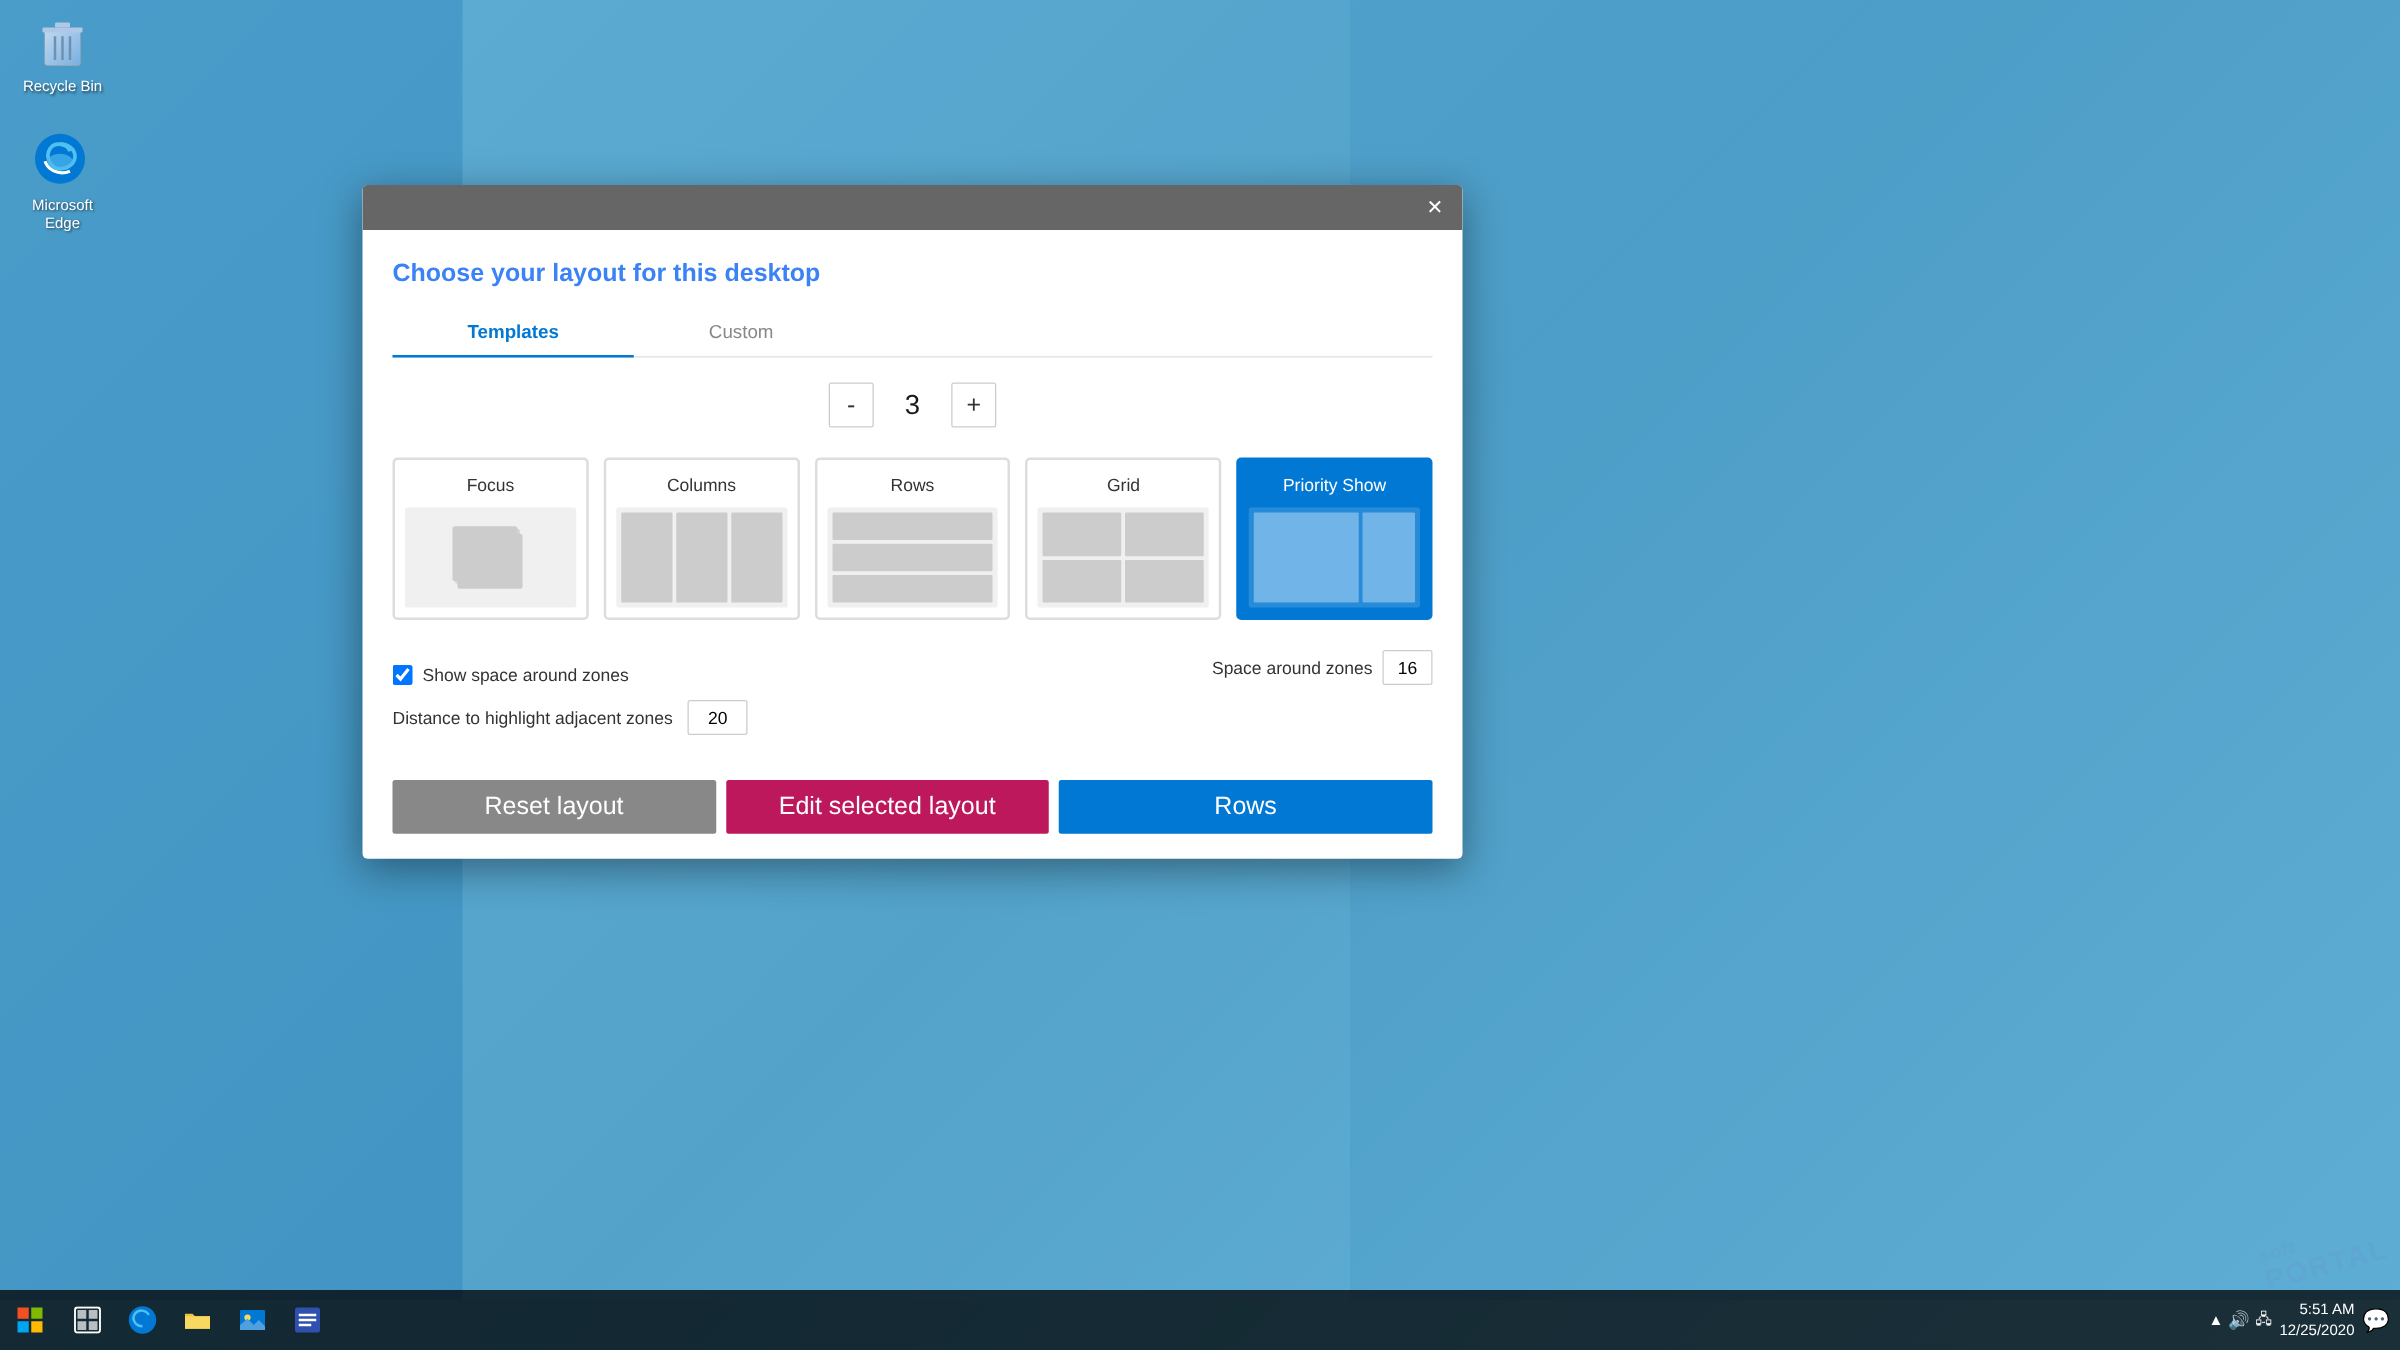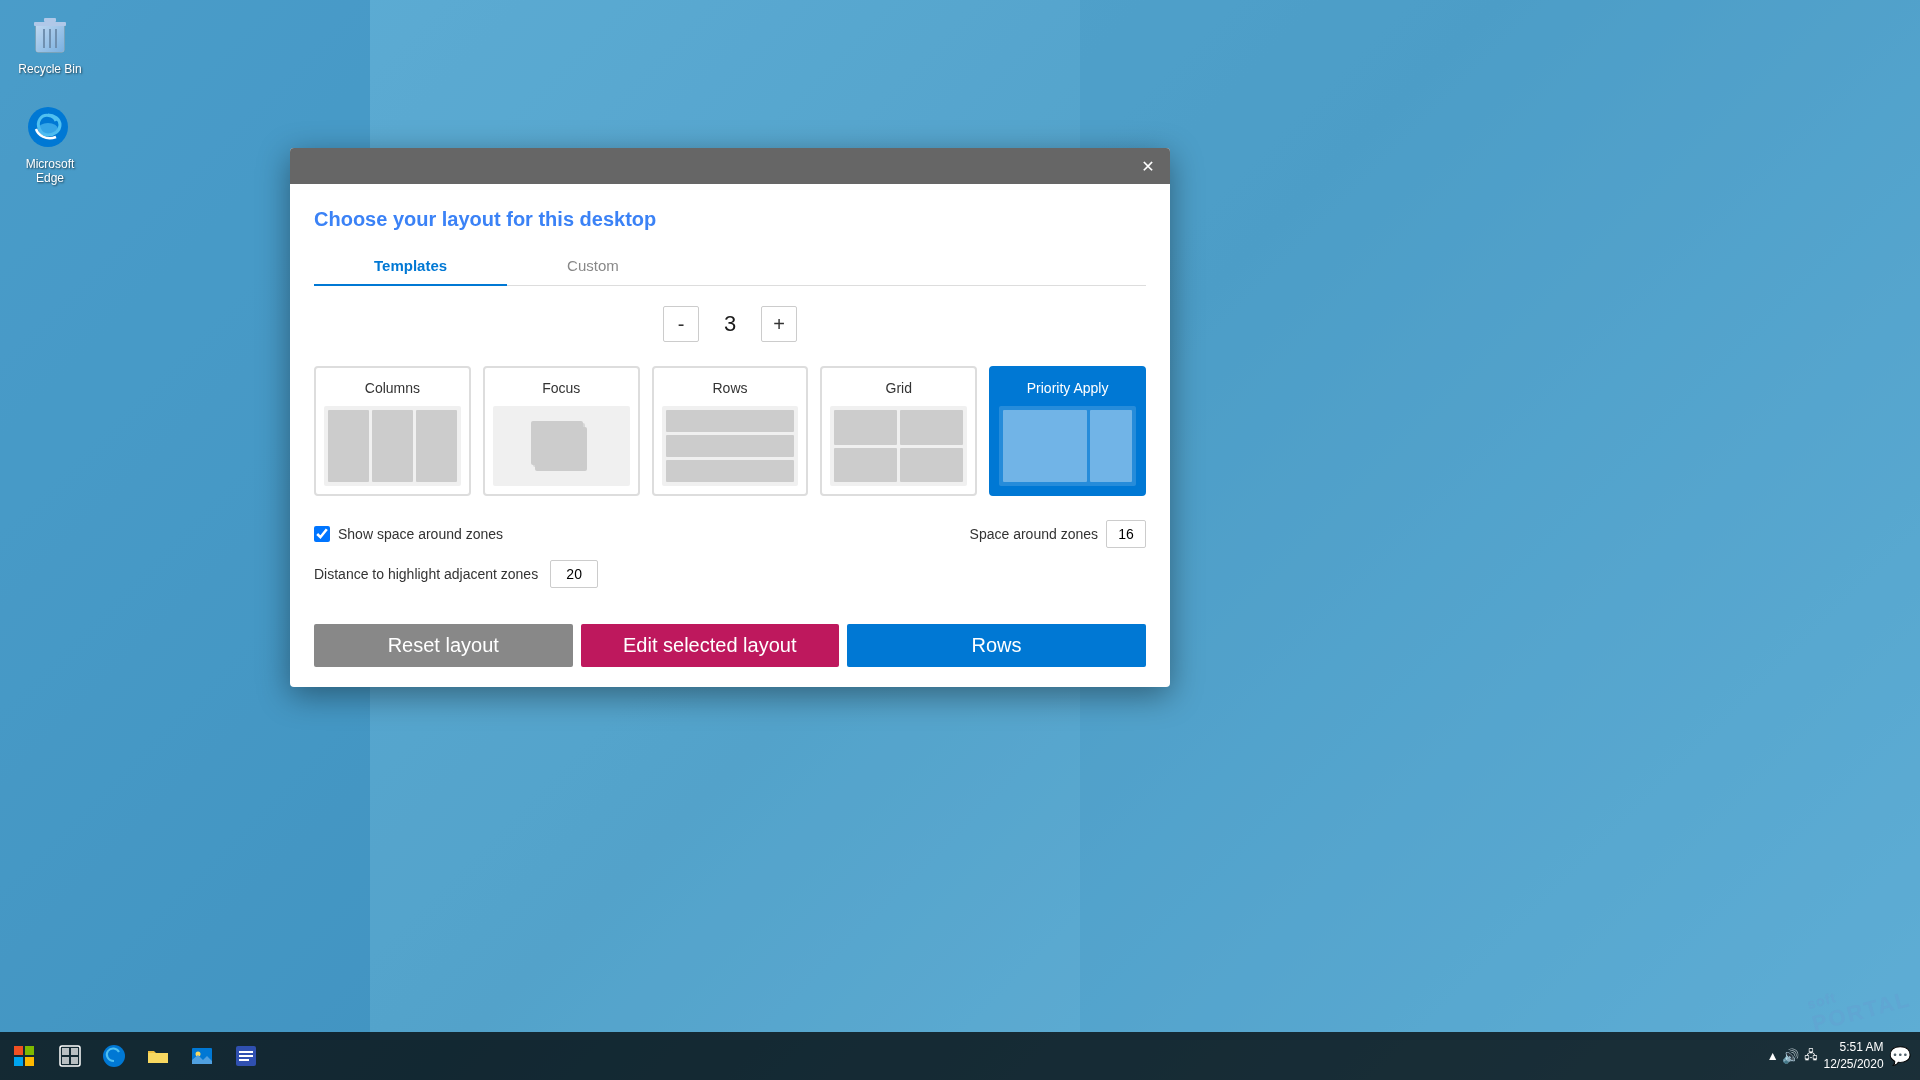--- a/index.html
+++ b/index.html
@@ -377,21 +377,21 @@
     .layout-card.selected .columns-preview .col,
     .layout-card.selected .rows-preview .row,
     .layout-card.selected .grid-preview .grid-cell,
     .layout-card.selected .focus-stack-item {
       background: rgba(255,255,255,0.35);
     }
 
     
     .settings-row {
       display: flex;
-      align-items: center;
+      align-items: flex-end;
       margin-bottom: 12px;
       flex-wrap: wrap;
       gap: 4px;
     }
     .checkbox-label {
       display: flex;
       align-items: center;
       gap: 8px;
       font-size: 14px;
       color: #333;
@@ -532,36 +532,36 @@
 
     <div class="zone-count">
       <button class="zone-btn">-</button>
       <span class="zone-count-num">3</span>
       <button class="zone-btn">+</button>
     </div>
 
     <div class="layout-grid">
 
       <div class="layout-card">
-        <div class="layout-name">Columns</div>
-        <div class="layout-preview columns-preview">
-          <div class="col"></div>
-          <div class="col"></div>
-          <div class="col"></div>
-        </div>
-      </div>
-
-      <div class="layout-card">
         <div class="layout-name">Focus</div>
         <div class="layout-preview focus-preview">
           <div class="focus-stack">
             <div class="focus-stack-item" style="width:52px;height:44px;top:6px;left:4px;"></div>
             <div class="focus-stack-item" style="width:52px;height:44px;top:2px;left:2px;opacity:0.7;"></div>
             <div class="focus-stack-item" style="width:52px;height:44px;top:0;left:0;"></div>
           </div>
+        </div>
+      </div>
+
+      <div class="layout-card">
+        <div class="layout-name">Columns</div>
+        <div class="layout-preview columns-preview">
+          <div class="col"></div>
+          <div class="col"></div>
+          <div class="col"></div>
         </div>
       </div>
 
       <div class="layout-card">
         <div class="layout-name">Rows</div>
         <div class="layout-preview rows-preview">
           <div class="row"></div>
           <div class="row"></div>
           <div class="row"></div>
         </div>
@@ -575,21 +575,21 @@
             <div class="grid-cell"></div>
           </div>
           <div class="grid-row">
             <div class="grid-cell"></div>
             <div class="grid-cell"></div>
           </div>
         </div>
       </div>
 
       <div class="layout-card selected">
-        <div class="layout-name">Priority Apply</div>
+        <div class="layout-name">Priority Show</div>
         <div class="layout-preview priority-preview">
           <div class="priority-main"></div>
           <div class="priority-side"></div>
         </div>
       </div>
 
     </div>
 
     <div class="settings-row">
       <label class="checkbox-label">

